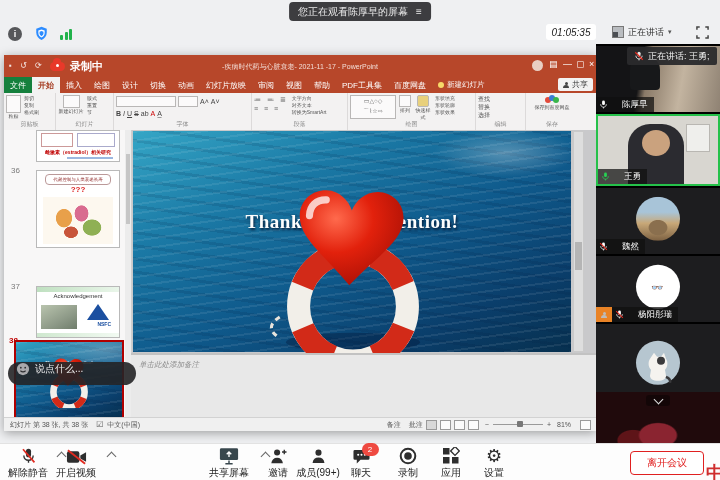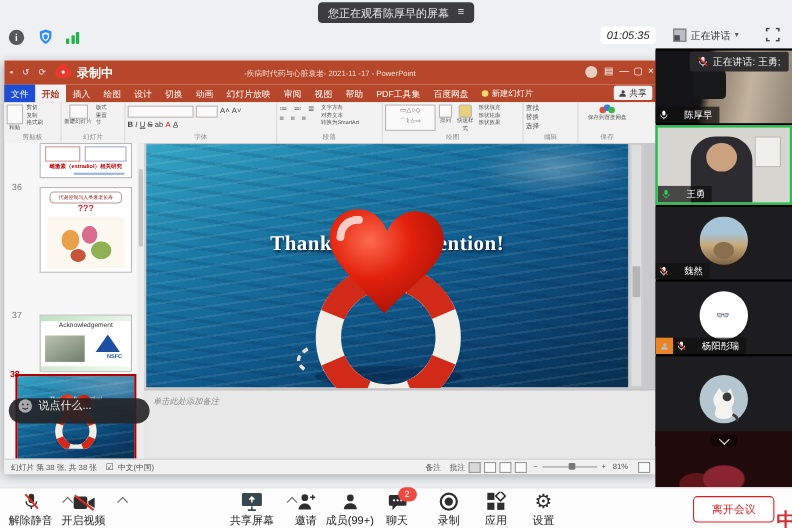--- a/index.html
+++ b/index.html
@@ -23,21 +23,21 @@
   .qa{position:absolute;left:5px;top:6px;font-size:8px;color:rgba(255,255,255,.85);letter-spacing:3px;}
   .cloud{position:absolute;left:46px;top:7px;width:15px;height:9px;background:#e8392a;border-radius:6px;}
   .cloud::before{content:"";position:absolute;left:3px;top:-4px;width:8px;height:8px;background:#e8392a;border-radius:50%;}
   .cloud::after{content:"";position:absolute;left:6px;top:2px;width:3px;height:3px;background:#fff;border-radius:50%;}
   .rec-label{position:absolute;left:66px;top:4px;font-size:11px;font-weight:bold;color:#fff;}
   .ppt-doc-title{position:absolute;left:0;right:0;top:7px;text-align:center;font-size:7px;color:#f3ded7;}
   .win-ava{position:absolute;left:528px;top:5px;width:11px;height:11px;border-radius:50%;background:#e9cfc3;}
   .win-ctl{position:absolute;top:4px;font-size:9px;color:#fff;}
   .ppt-tabs{position:absolute;left:0;top:22px;width:592px;height:16px;background:#b7472a;display:flex;align-items:stretch;}
   .ptab{color:#fff;font-size:8px;display:flex;align-items:center;padding:0 6px;white-space:nowrap;}
-  .ptab.file{background:#1d4ed8;}
+  .ptab.file{background:#15803d;}
   .ptab.active{background:#f3f2f2;color:#a63c22;font-weight:bold;}
   .tab-search{display:flex;align-items:center;gap:3px;color:rgba(255,255,255,.95);font-size:7.5px;padding:0 6px;white-space:nowrap;}
   .bulb{width:6px;height:6px;border-radius:50%;background:#f7d969;}
   .share-chip{position:absolute;right:3px;top:1px;height:13px;background:#f3f2f2;border-radius:2px;color:#333;font-size:8px;display:flex;align-items:center;gap:3px;padding:0 5px;}
   .person-mini{width:6px;height:6px;position:relative;}
   .person-mini::before{content:"";position:absolute;left:1.5px;top:0;width:3px;height:3px;border-radius:50%;background:#444;}
   .person-mini::after{content:"";position:absolute;left:0;bottom:0;width:6px;height:3px;border-radius:3px 3px 0 0;background:#444;}
   .ribbon{position:absolute;left:0;top:38px;width:592px;height:37px;background:#f3f2f2;border-bottom:1px solid #d8d6d6;display:flex;}
   .rgroup{position:relative;border-right:1px solid #dcdada;height:100%;box-sizing:border-box;padding:2px 2px 9px 2px;}
   .rlabel{position:absolute;bottom:1px;left:0;right:0;text-align:center;font-size:6px;color:#8a8a8a;}

